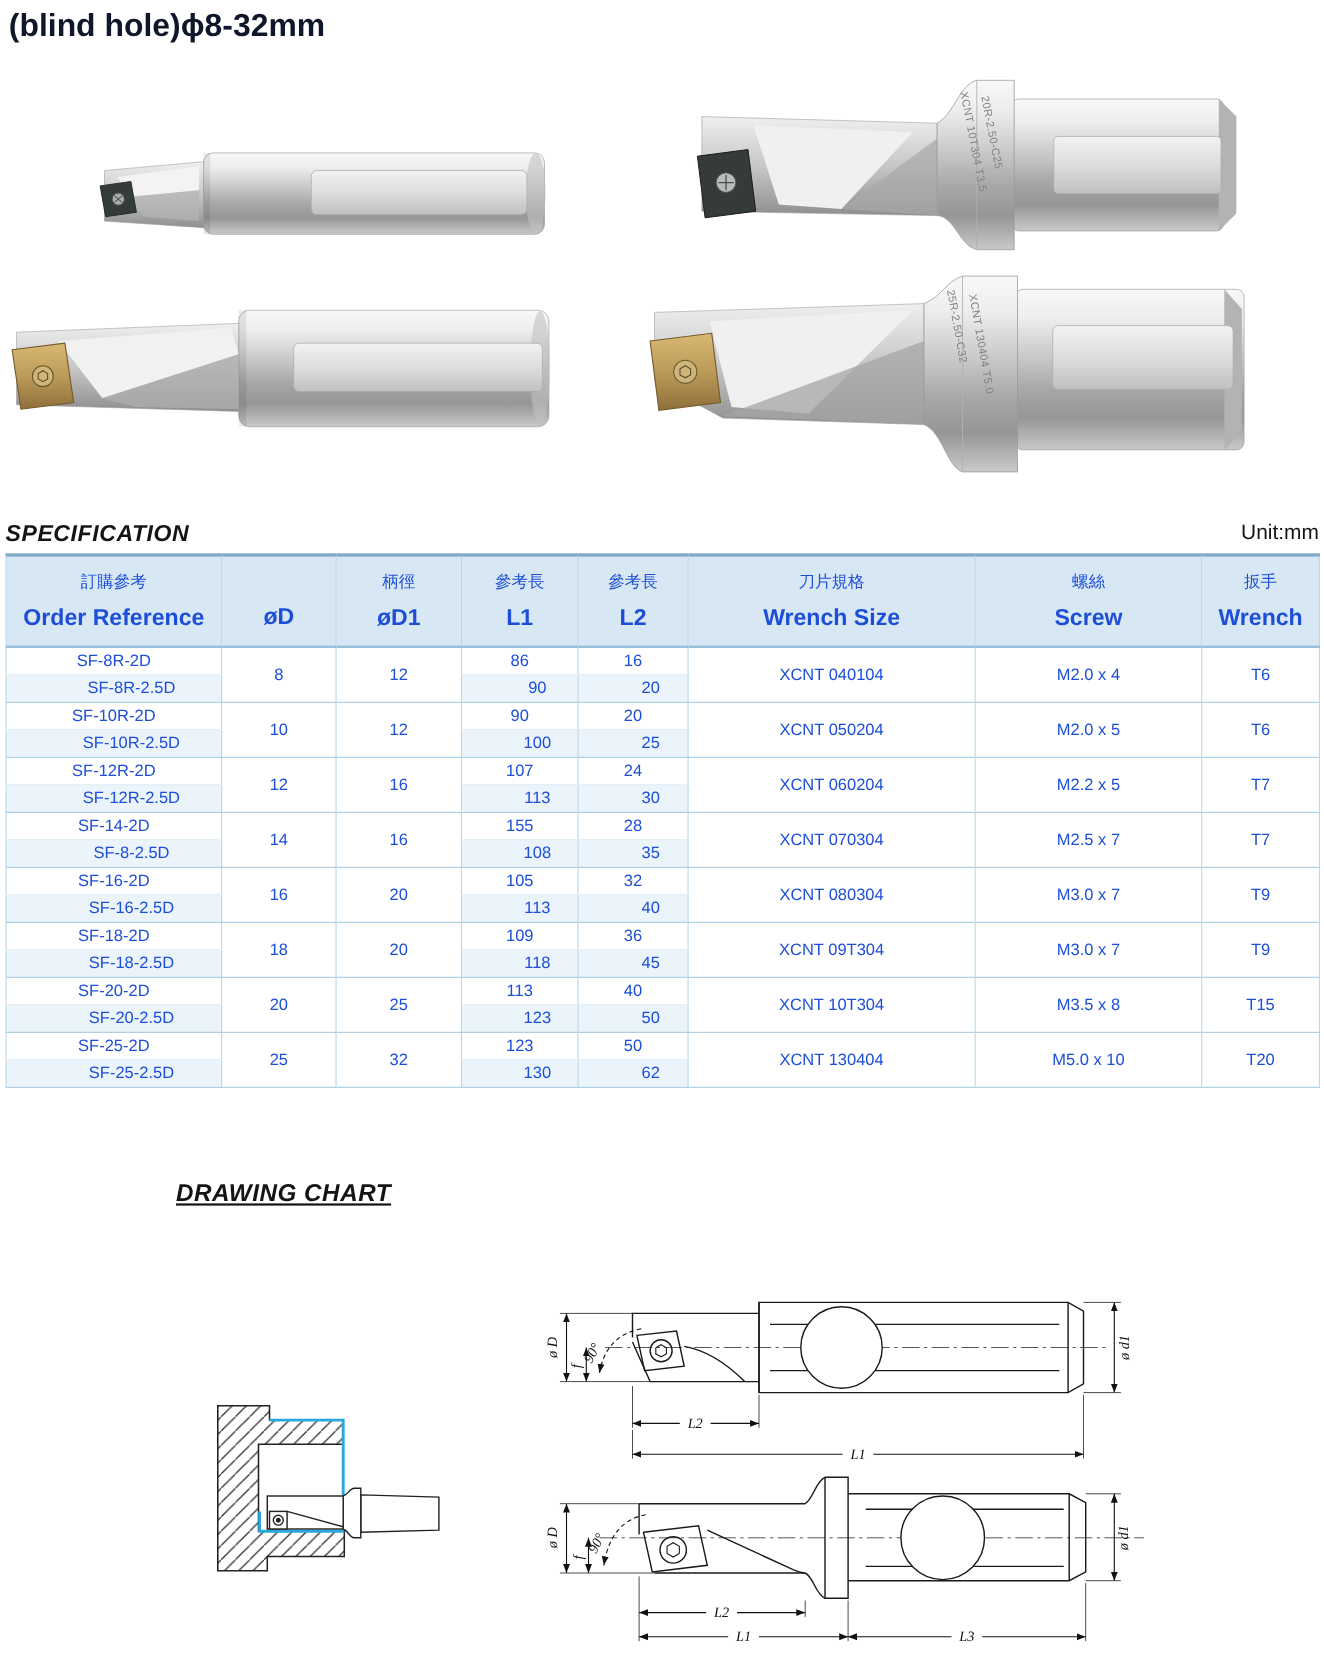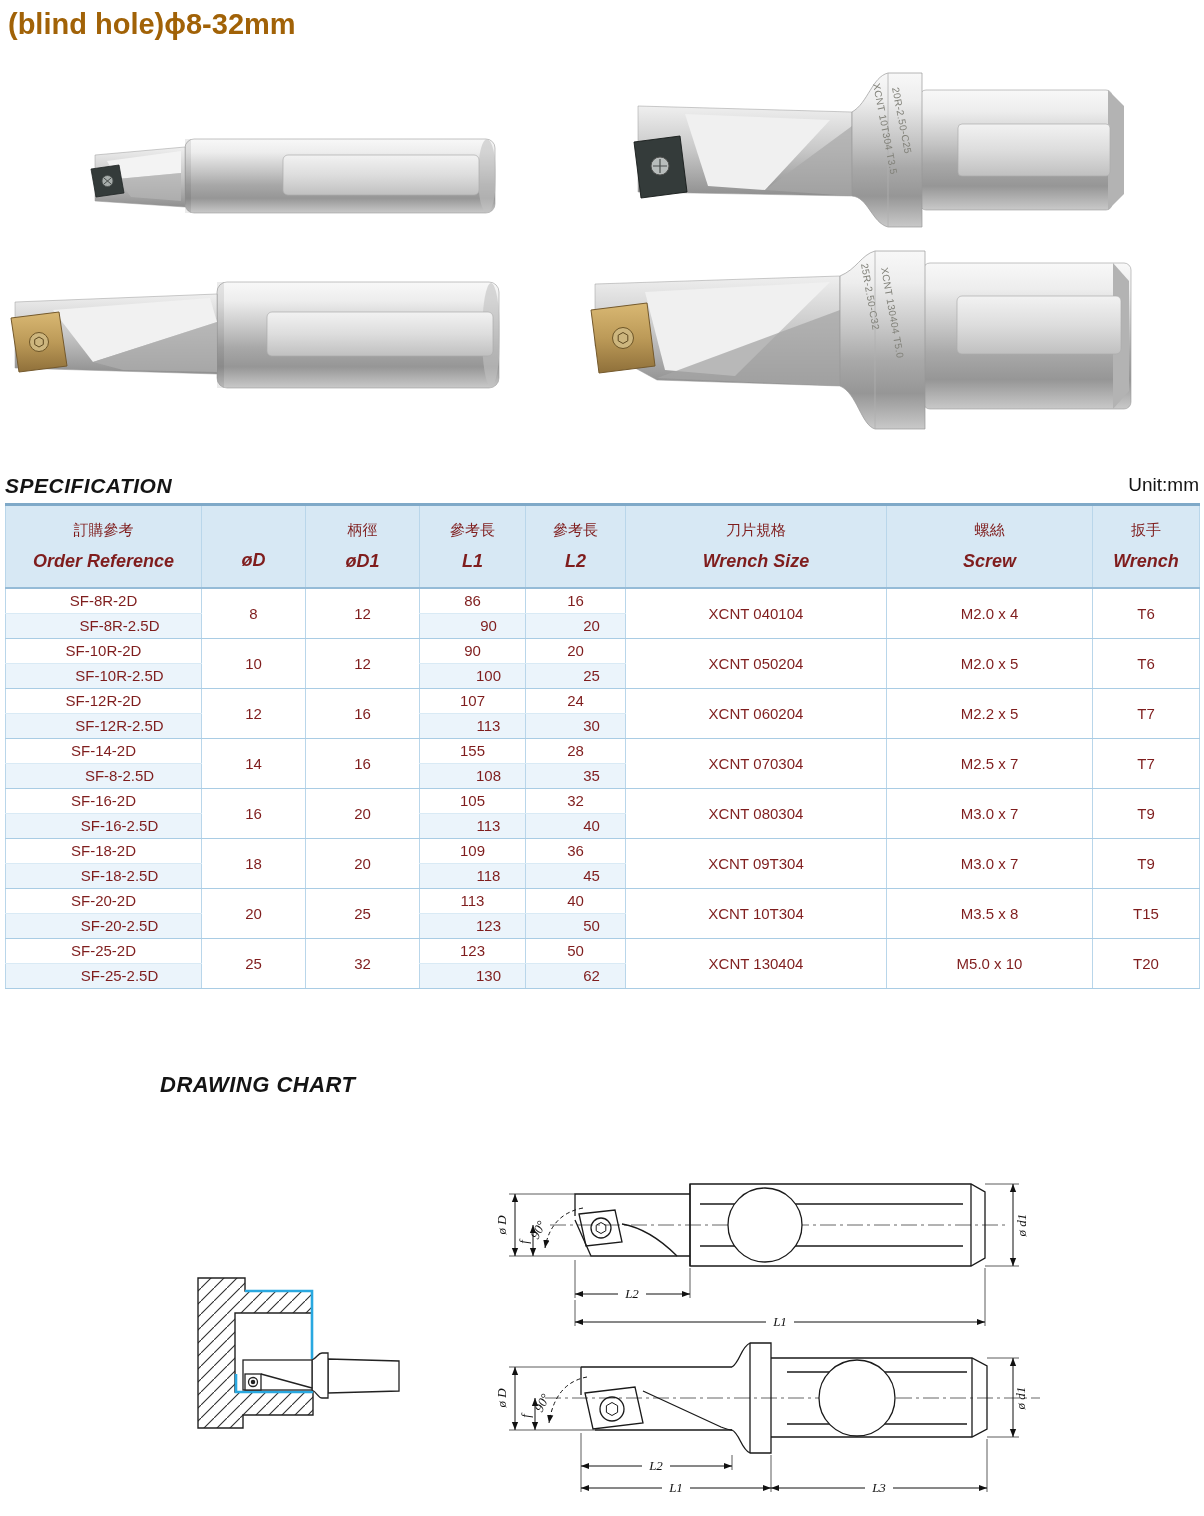--- a/index.html
+++ b/index.html
@@ -2,43 +2,43 @@
 <html><head>
 <meta charset="utf-8">
 <style>
   html,body{margin:0;padding:0;}
   body{
     width:1204px;height:1516px;position:relative;background:#ffffff;
     font-family:"Liberation Sans",sans-serif;color:#1b1b1b;overflow:hidden;
   }
   .abs{position:absolute;}
   .page-title{
-    left:8px;top:8px;font-size:29px;font-weight:700;letter-spacing:0px;color:#a16207;
+    left:8px;top:8px;font-size:29px;font-weight:700;letter-spacing:0px;color:#0f172a;
   }
   .spec-head-row{left:5px;top:468px;width:1194px;height:32px;}
   .spec-title{
     position:absolute;left:0;bottom:2px;
     font-style:italic;font-weight:700;font-size:21px;letter-spacing:.5px;color:#141414;
   }
   .unit-label{position:absolute;right:0;bottom:4px;font-size:19px;color:#141414;}
   .drawing-title{
-    left:160px;top:1072px;font-style:italic;font-weight:700;font-size:22px;color:#141414;letter-spacing:.5px;
+    left:160px;top:1072px;font-style:italic;font-weight:700;font-size:22px;color:#141414;letter-spacing:.5px;text-decoration:underline;
   }
   table.spec{
     position:absolute;left:5px;top:503px;width:1194px;
-    border-collapse:collapse;table-layout:fixed;font-size:15px;color:#7f1d1d;
+    border-collapse:collapse;table-layout:fixed;font-size:15px;color:#1d4ed8;
     border-left:1px solid #b9d6ea;border-right:1px solid #b9d6ea;border-bottom:1px solid #a9cce4;
   }
   table.spec th{
     background:#d7e8f4;border-top:3px solid #7fa9c8;border-bottom:2px solid #95bbd7;
     font-weight:400;height:81px;padding:0;vertical-align:middle;border-left:1px solid #b9d6ea;
   }
   table.spec th:first-child, table.spec td:first-child{border-left:none;}
   th .zh{font-size:15px;margin-bottom:11px;min-height:17px;}
-  th .en{font-size:18px;font-weight:700;font-style:italic;}
+  th .en{font-size:21px;font-weight:700;}
   table.spec td{
     height:24px;padding:0;text-align:center;border-left:1px solid #b9d6ea;line-height:24px;
   }
   td.ref{text-align:left;padding-left:30px;}
   tr.ra td{background:#ffffff;}
   tr.rb td{background:#ebf4fb;border-bottom:1px solid #a9cce4;padding-left:32px;}
   tr.ra td.sub{border-bottom:1px solid #d9eaf5;}
   td.span2{
     background:linear-gradient(to bottom,#ffffff 50%,#ebf4fb 50%);
     border-bottom:1px solid #a9cce4;

